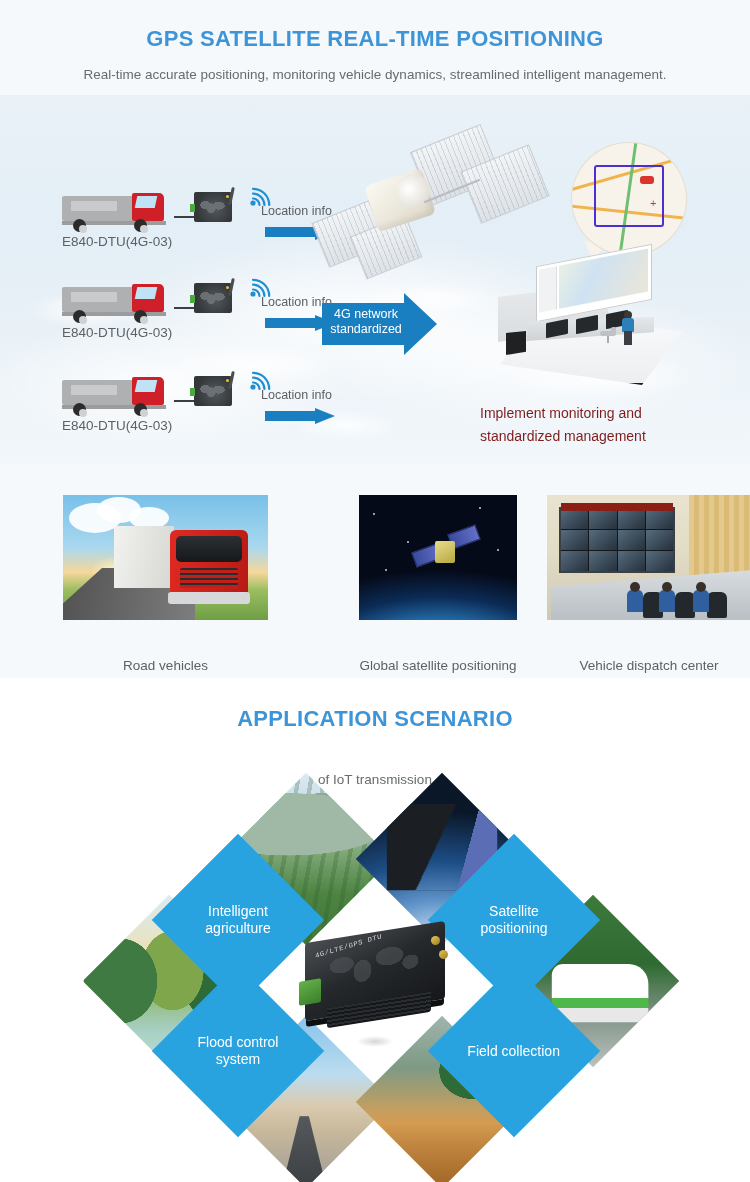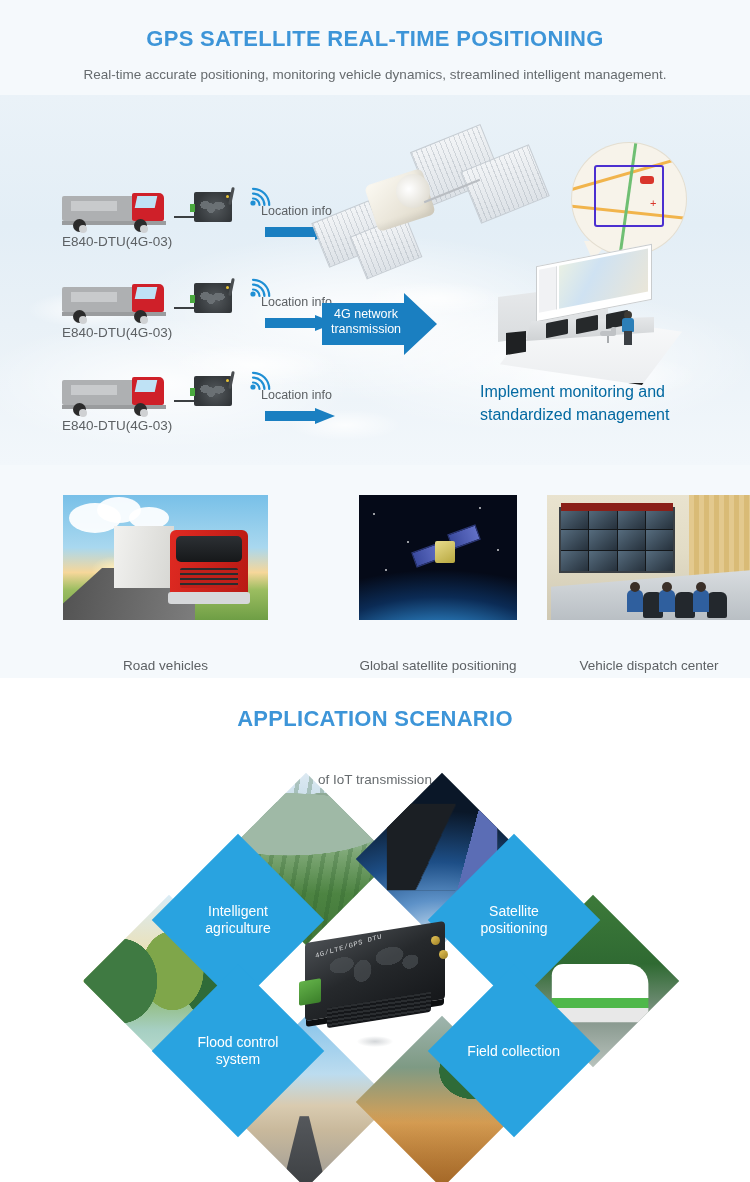--- a/index.html
+++ b/index.html
@@ -238,22 +238,22 @@
   .cr-person .torso{ position:absolute; left:0; top:7px; width:12px;height:14px;background:#2c7fb8;border-radius:3px 3px 1px 1px;}
   .cr-person .legs{ position:absolute; left:2px; top:20px; width:8px;height:14px;background:#3b3f44;}
   .cr-chair{ position:absolute; left:108px; top:72px; width:16px;height:16px;}
   .cr-chair .seat{position:absolute;left:0;top:4px;width:16px;height:5px;background:#bfc2c5;border-radius:3px;}
   .cr-chair .back{position:absolute;left:11px;top:0;width:5px;height:8px;background:#bfc2c5;border-radius:2px;}
   .cr-chair .pole{position:absolute;left:7px;top:9px;width:2px;height:7px;background:#a8abae;}
   .cr-tower{position:absolute;left:14px;top:76px;width:20px;height:24px;background:#1f2123;
             clip-path:polygon(0 8%,100% 0,100% 86%,0 100%);}
 
   .ctrl-caption {
-    position: absolute; left: 480px; top: 380px;
-    width: 240px; color: #0369a1; font-size: 16px; line-height: 23px;
+    position: absolute; left: 480px; top: 402px;
+    width: 240px; color: #7f1d1d; font-size: 14px; line-height: 23px;
   }
 
   
   .cards { position: absolute; left: 63px; top: 495px; width: 625px; height: 170px; }
   .card { position: absolute; top: 0; width: 205px; }
   .card.c1 { left: 0; }
   .card.c2 { left: 232px; }
   .card.c3 { left: 420px; }
   .card.c1 .thumb { width: 205px; }
   .card.c2 { left: 296px; width: 158px; }
@@ -555,21 +555,21 @@
       <div class="sat-dish"></div>
       <div style="position:absolute;left:122px;top:62px;width:60px;height:2px;background:#b9bdc2;transform:rotate(-22deg);"></div>
     </div>
 
     <div class="arrow-4g">
       <svg width="115" height="62" viewBox="0 0 115 62" style="position:absolute;left:0;top:0;">
         <path d="M0 10 H82 V0 L115 31 L82 62 V52 H0 Z" fill="#1a7fc1"></path>
       </svg>
       <div class="txt">
         <span>4G network</span><br>
-        <span>transmission</span>
+        <span>standardized</span>
       </div>
     </div>
 
     <div class="map-bubble">
       <div class="tail"></div>
       <div class="map-circle">
         <div class="road-y" style="left:-6px;top:28px;width:130px;transform:rotate(-16deg);"></div>
         <div class="road-y" style="left:-6px;top:68px;width:130px;transform:rotate(6deg);"></div>
         <div class="road-g" style="left:54px;top:-6px;height:130px;transform:rotate(8deg);"></div>
         <div class="route"></div>

